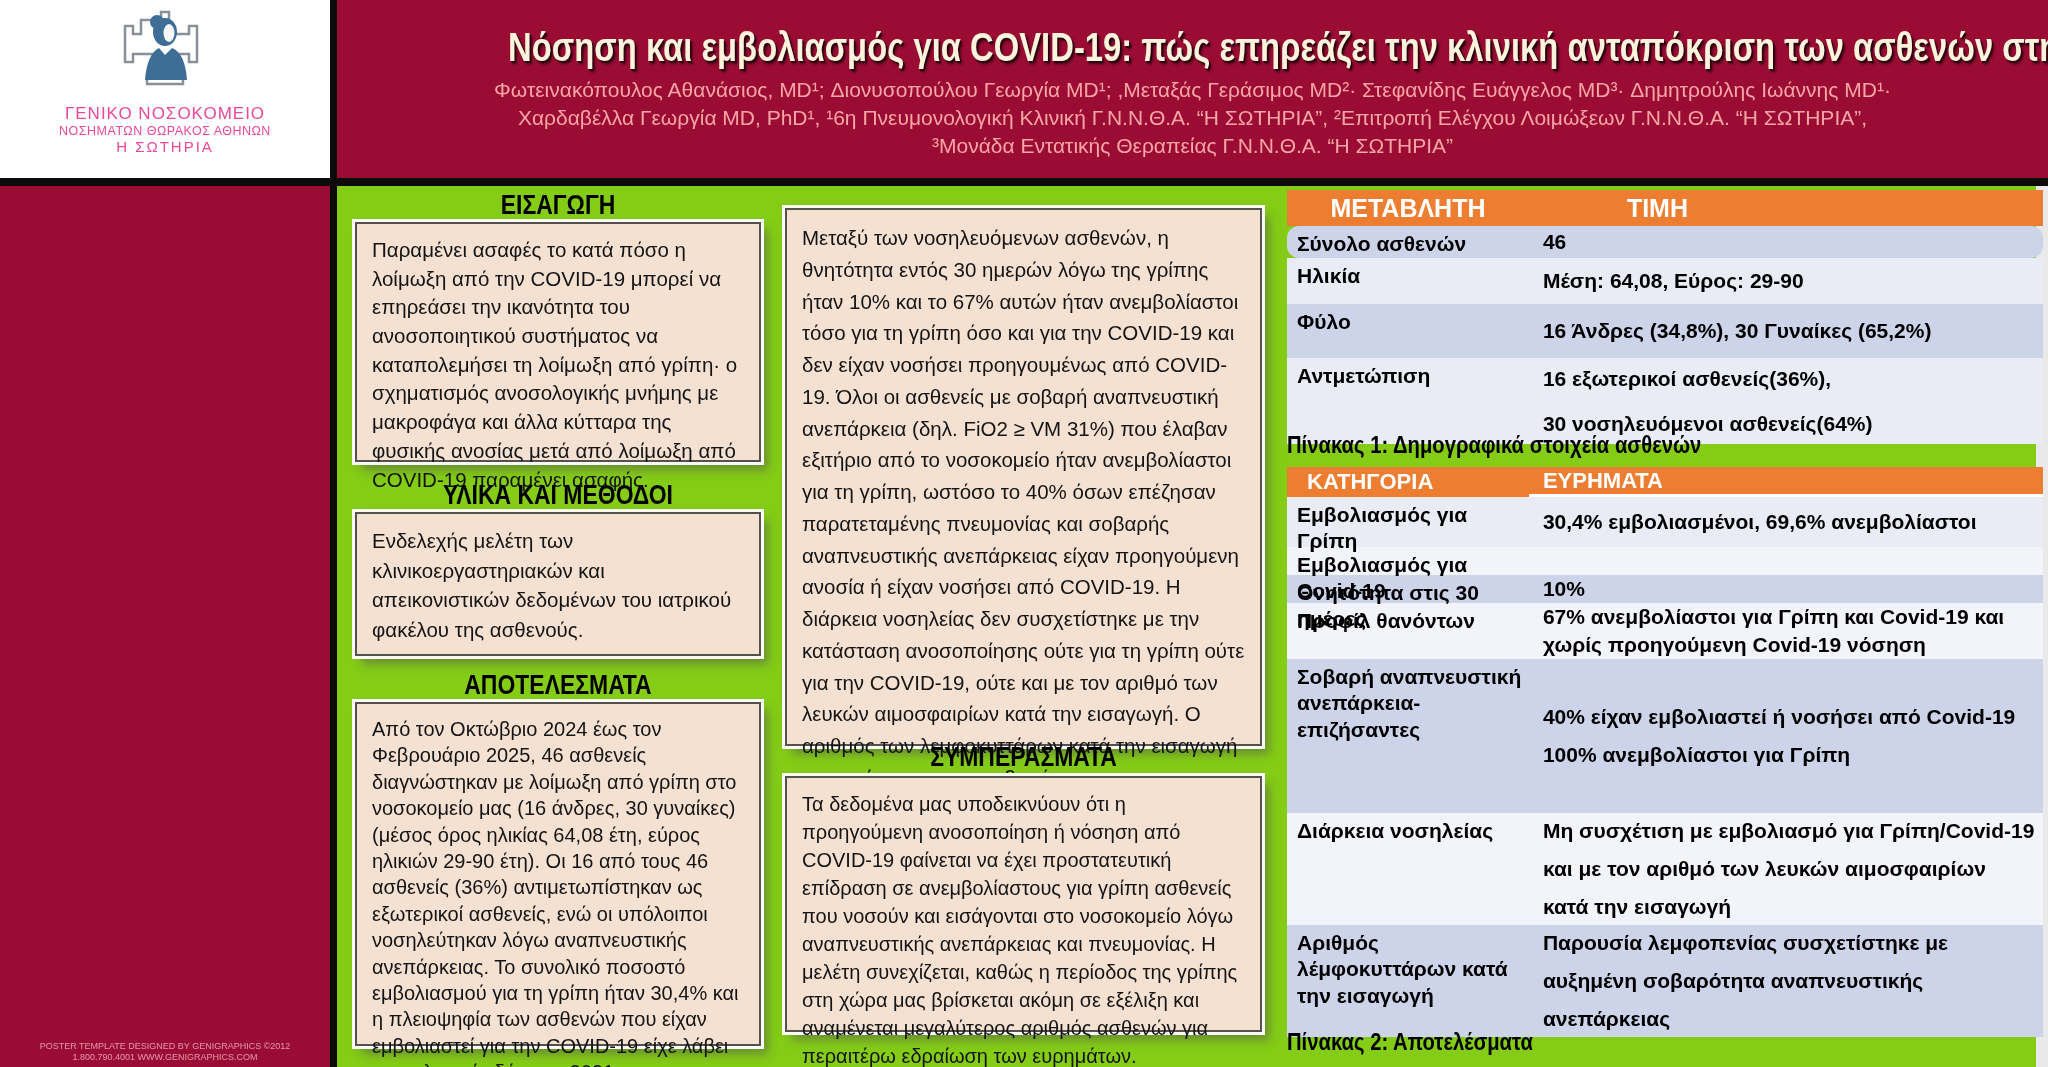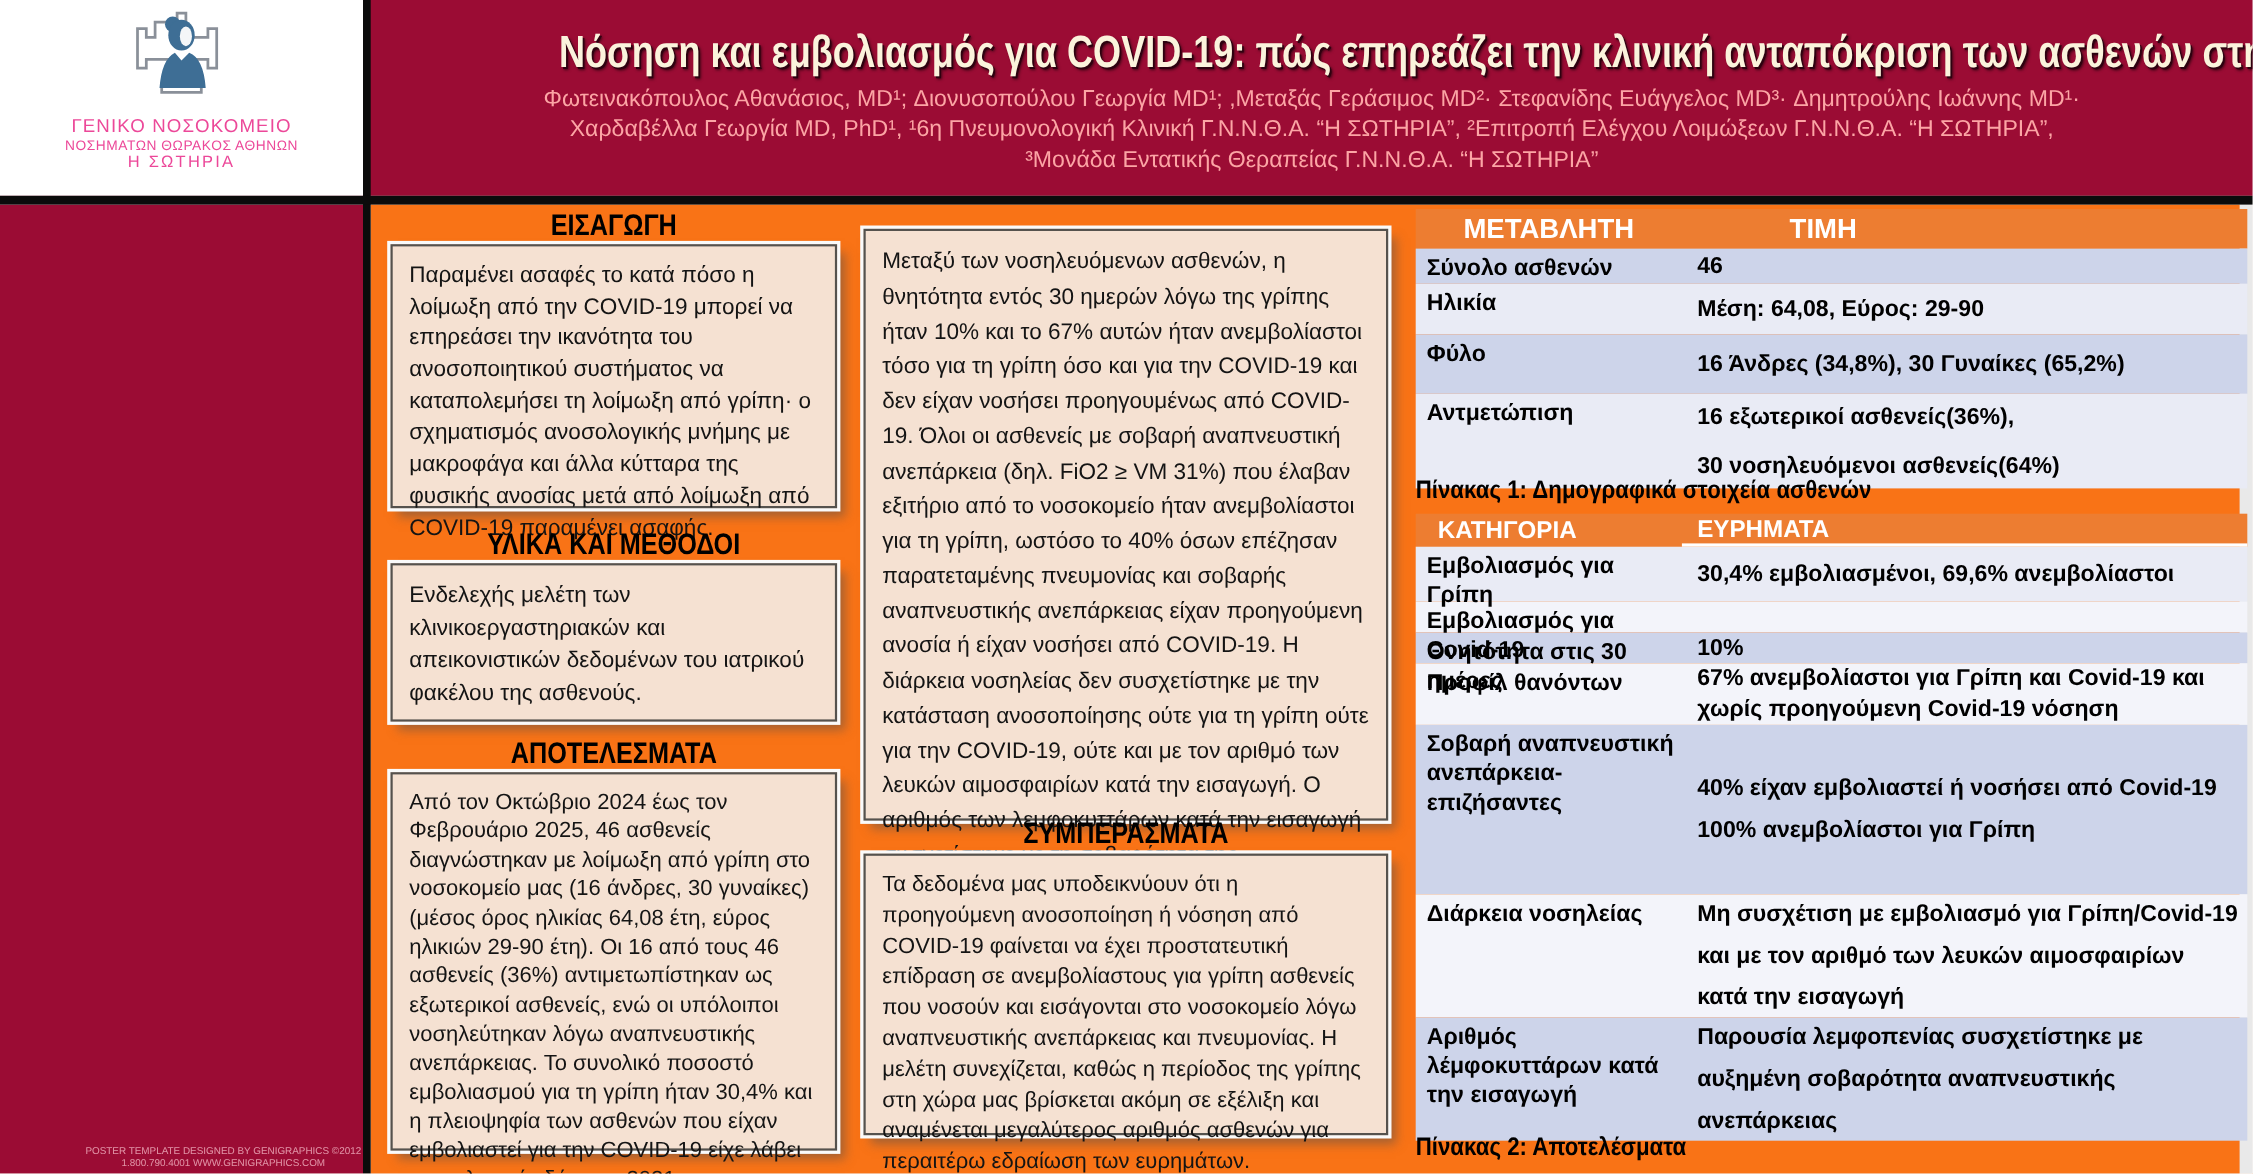--- a/index.html
+++ b/index.html
@@ -37,24 +37,24 @@
     text-shadow:2px 2px 0 #2e0210, 3px 3px 3px rgba(0,0,0,0.6);
   }
   .authors { margin:2px 0; color:#fca5a5; font-size:21px; line-height:26px; }
   
   .left-rail {
     position:absolute; left:0; top:186px; width:330px; height:881px;
     background:#9B0C34; z-index:2;
   }
   .rail-credit {
     position:absolute; bottom:4px; left:0; width:100%; text-align:center;
-    color:rgba(255,205,215,0.7); font-size:9px; line-height:11px;padding-left:38px;
-  }
-  
-  .content { position:absolute; left:337px; top:186px; width:1699px; height:881px; background:#f97316; }
+    color:rgba(255,205,215,0.7); font-size:9px; line-height:11px;
+  }
+  
+  .content { position:absolute; left:337px; top:186px; width:1699px; height:881px; background:#84cc16; }
   .col-heading {
     position:absolute; font-weight:900; font-size:27px; color:#000;
     text-align:center; transform:scaleX(0.85); transform-origin:center;
   }
   .panel {
     position:absolute; box-sizing:border-box;
     background:#F5E1D2; border:2px solid #55524E;
     box-shadow:0 0 0 3px #fafafa, 7px 8px 9px rgba(80,80,80,0.5);
     padding:12px 15px; color:#141414;
   }
@@ -91,21 +91,21 @@
   .t-row .val {
     width:68%; box-sizing:border-box; font-size:21px; color:#000;
     padding:4px 8px 4px 14px; display:flex; align-items:center;
     white-space:pre-line;
     font-weight:bold;
   }
   .bg-dark  { background:#CDD4EA; }
   .bg-light { background:#E9EBF5; }
   .bg-white { background:#F3F4FA; }
   
-  .t1-r1 { height:32px; } .t1-r2 { height:46px; } .t1-r3 { height:54px; } .t1-r4 { height:86px; }
+  .t1-r1 { height:32px;border-radius:12px; } .t1-r2 { height:46px; } .t1-r3 { height:54px; } .t1-r4 { height:86px; }
   .t1-r4 .val { line-height:2.15; }
   .t2-r1 { height:50px; } .t2-r2 { height:28px; } .t2-r3 { height:28px; }
   .t2-r4 { height:56px; } .t2-r5 { height:154px; } .t2-r6 { height:112px; } .t2-r7 { height:112px; }
   .t2-r1 .val, .t2-r4 .val { line-height:1.35; }
   .t2-r5 .val, .t2-r6 .val, .t2-r7 .val { line-height:1.8; }
   .t-caption {
     position:absolute; left:950px; font-weight:900; font-size:23px; color:#000;
     transform:scaleX(0.88); transform-origin:left;
   }
   .cap1 { top:246px; }

